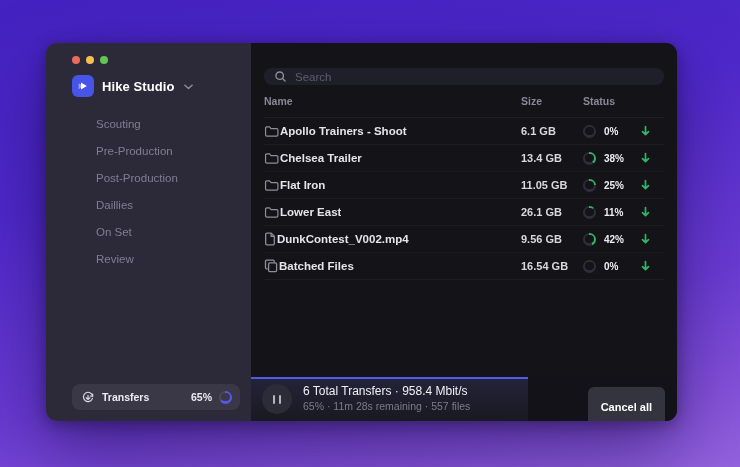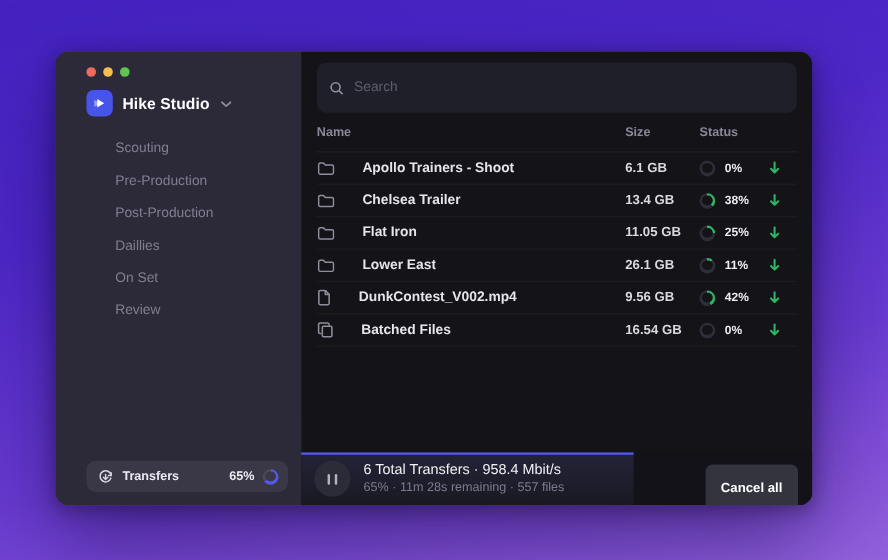--- a/index.html
+++ b/index.html
@@ -28,32 +28,32 @@
   .sidebar-footer { margin-top:auto; padding:0 11px 11px 26px; }
   .pill { height:26px; background:#3a3847; border-radius:8px; display:flex; align-items:center; padding:0 8px 0 9px; gap:7px; cursor:pointer; }
   .pill .t-icon { color:#d7d5e0; display:flex; }
   .pill-label { font-size:10.5px; font-weight:700; color:#eceaf2; flex:1; }
   .pill-pct { font-size:10.5px; font-weight:700; color:#eceaf2;padding-left:12px; }
   .pill-ring { width:13px; height:13px; border-radius:50%; position:relative; flex-shrink:0;
     background:conic-gradient(var(--accent) calc(var(--p)*1%), #4a4859 0); }
   .pill-ring::after { content:""; position:absolute; inset:2.2px; border-radius:50%; background:#3a3847; }
   
   .main { flex:1; background:#131318; position:relative; display:flex; flex-direction:column; }
-  .searchbar { margin:9px 13px 0; height:42px; background:#1f1f29; border-radius:8px;
+  .searchbar { margin:25px 13px 0; height:17px; background:#1f1f29; border-radius:8px;
     display:flex; align-items:center; padding:0 10px; gap:8px; }
   .searchbar .s-icon { color:#8f8c9c; display:flex; }
   .searchbar input { flex:1; background:transparent; border:none; outline:none;
     font-family:inherit; font-size:11.5px; color:#e5e4ea; }
   .searchbar input::placeholder { color:#5f5d6d; }
   .table { padding:0 13px; }
   .thead, .row { display:grid; grid-template-columns:1fr 62px 81px; align-items:center; }
   .thead { height:33px; border-bottom:1px solid rgba(255,255,255,.055); }
   .th { font-size:10.5px; font-weight:600; color:#8a8798; }
   .row { height:27px; border-bottom:1px solid rgba(255,255,255,.045); cursor:default; }
-  .cell-name { display:flex; align-items:center; gap:23px; min-width:0; }
+  .cell-name { display:flex; align-items:center; gap:1px; min-width:0; }
   .row-icon { color:#908d9d; display:flex; flex-shrink:0; }
   .row-label { font-size:11.5px; font-weight:600; color:#e5e4ea; white-space:nowrap; overflow:hidden; text-overflow:ellipsis; }
   .cell-size { font-size:11px; font-weight:700; color:#d9d8df; }
   .cell-status { display:flex; align-items:center; }
   .ring { width:13px; height:13px; border-radius:50%; position:relative; flex-shrink:0;
     background:conic-gradient(var(--success) calc(var(--p)*1%), #2e2e3a 0); }
   .ring::after { content:""; position:absolute; inset:2.2px; border-radius:50%; background:#131318; }
   .pct { width:27px; margin-left:8px; font-size:10px; font-weight:700; color:#edecf2; }
   .dl { margin-left:7px; background:none; border:none; color:var(--success); display:flex; cursor:pointer; padding:2px; }
   

